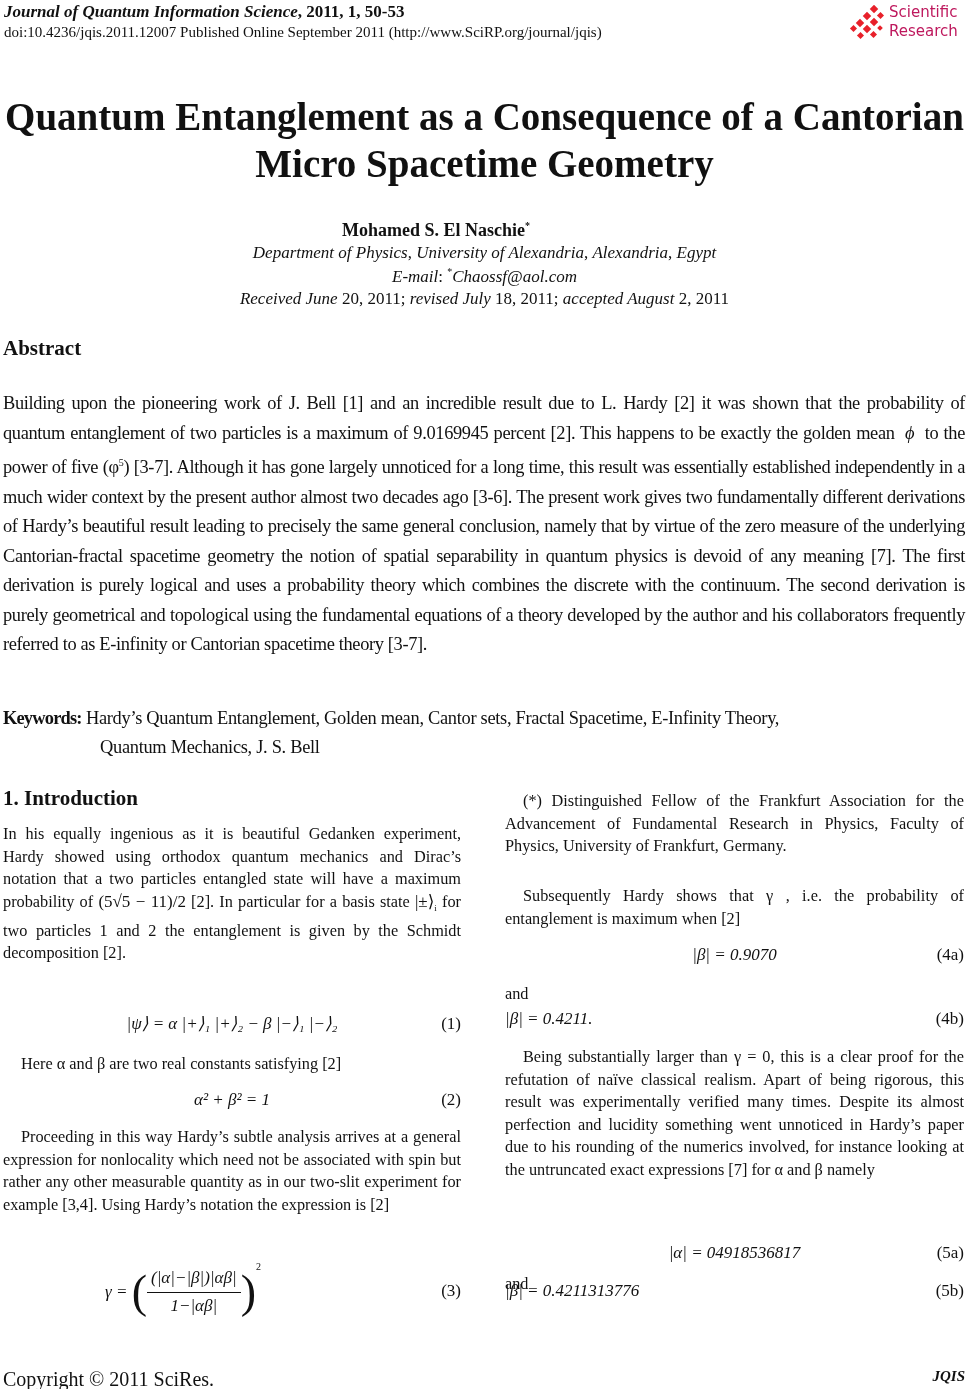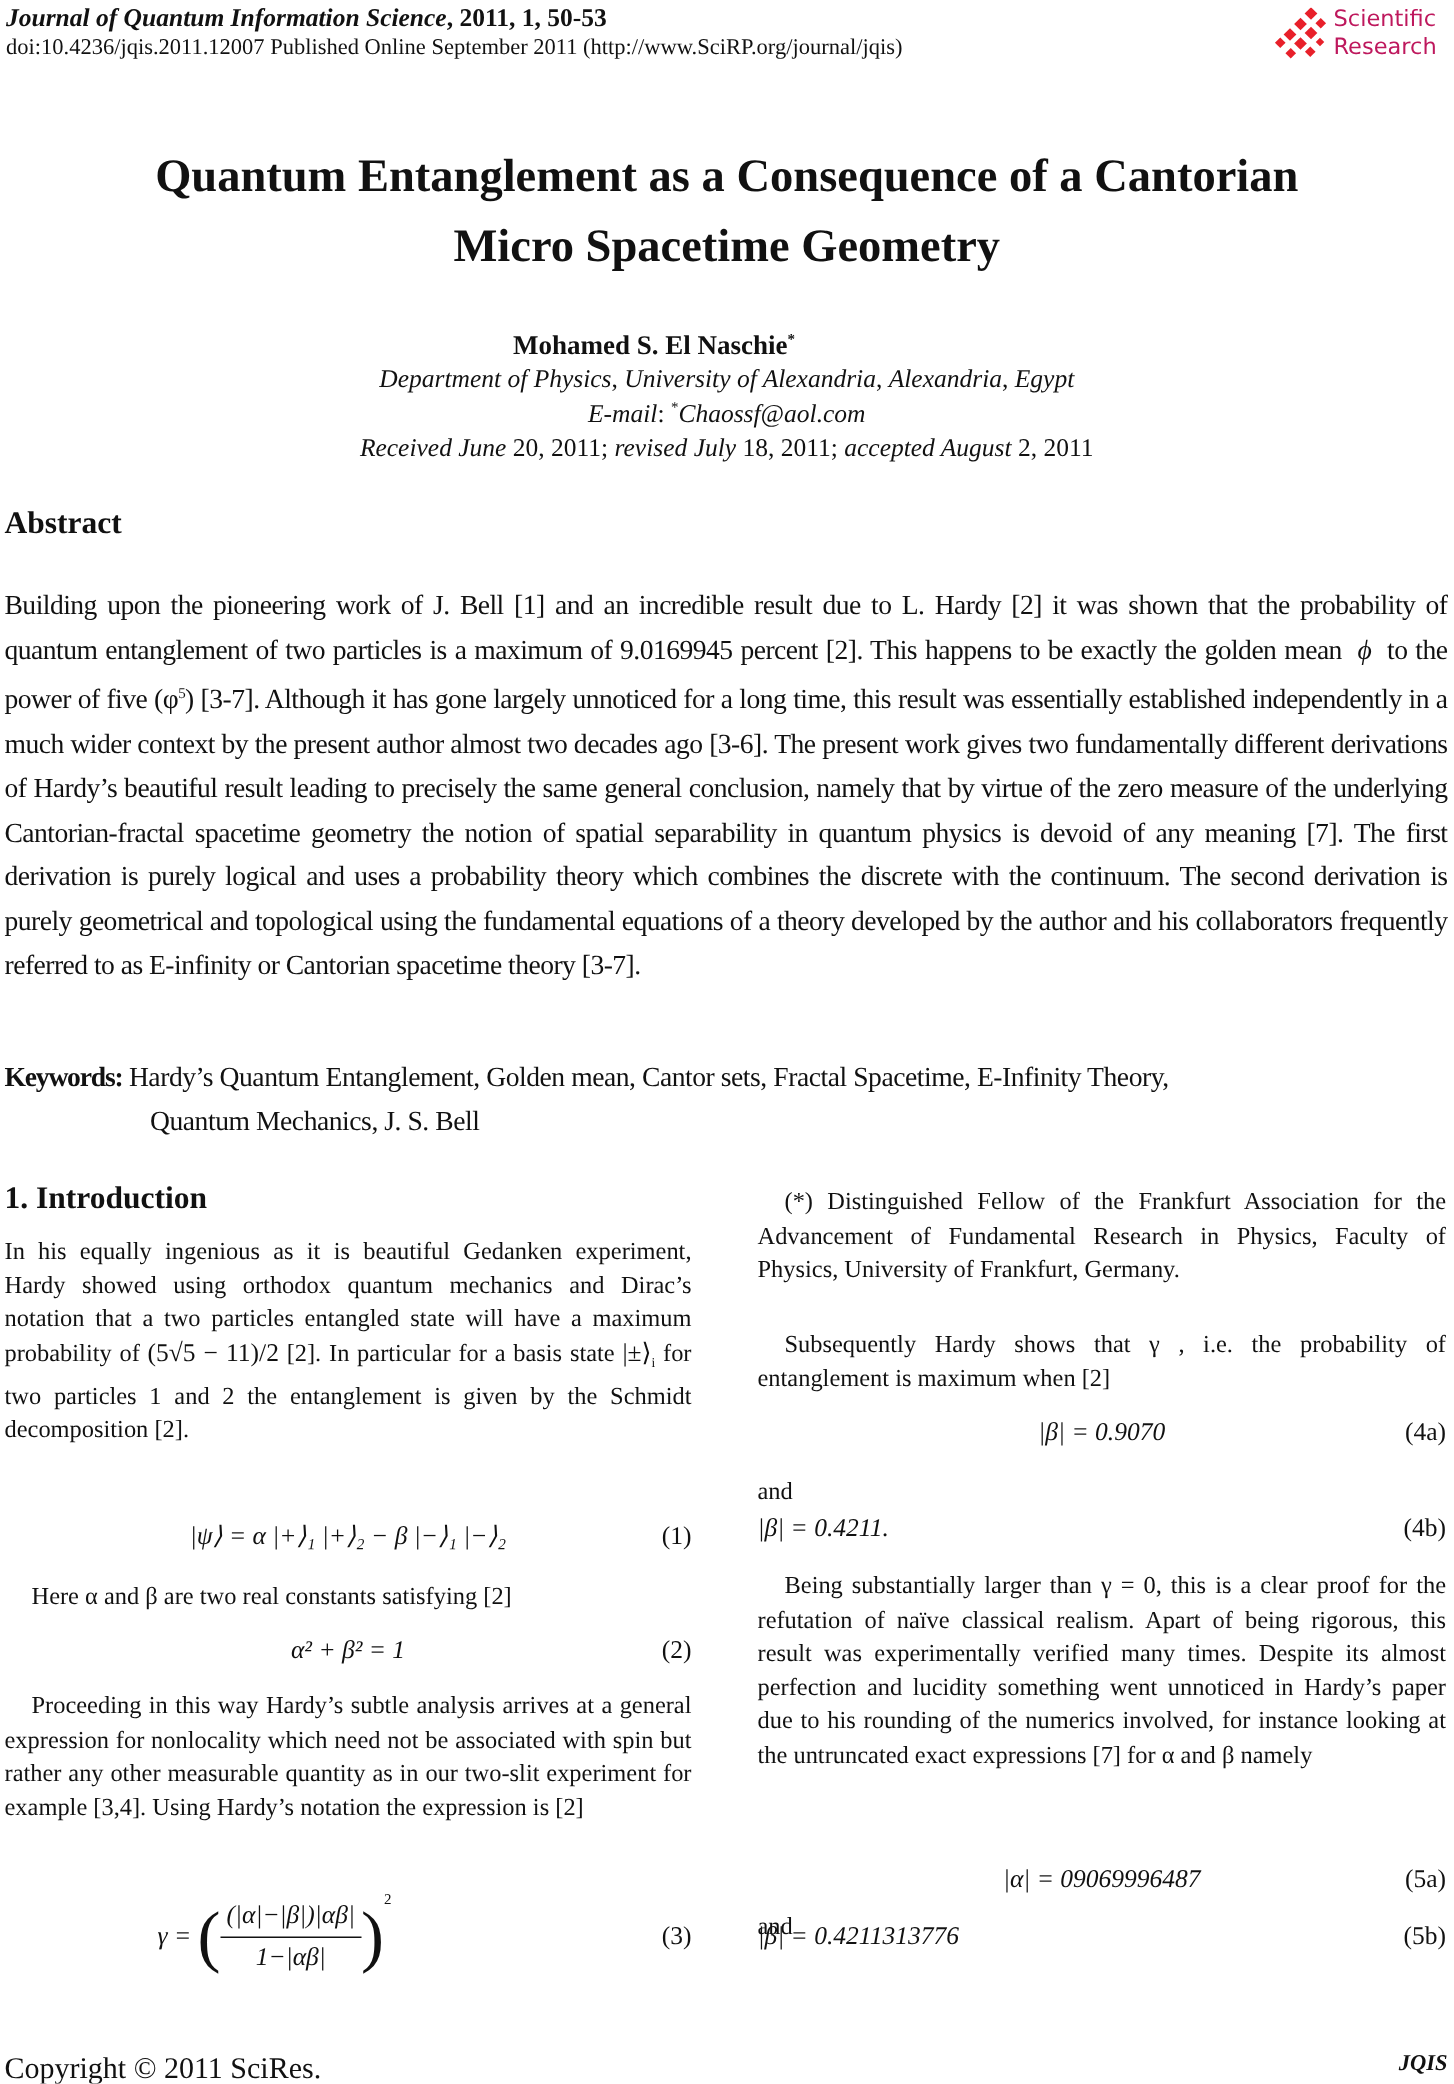--- a/index.html
+++ b/index.html
@@ -3,21 +3,21 @@
 <meta charset="utf-8">
 <style>
   html, body { margin: 0; padding: 0; background: #ffffff; }
   body { width: 969px; height: 1389px; position: relative; overflow: hidden; color: #111; font-family: "Liberation Serif", "DejaVu Serif", serif; }
   .abs { position: absolute; }
   .hdr-journal { left: 4px; top: 2px; font-size: 17px; font-style: italic; font-weight: bold; }
   .hdr-journal b { font-style: normal; }
   .hdr-doi { left: 4px; top: 24px; font-size: 15px; }
   .logo { left: 849px; top: 3px; width: 118px; height: 40px; }
   .logo-text { position: absolute; left: 40px; top: 0; font-family: "DejaVu Sans", sans-serif; font-size: 15px; line-height: 19px; color: #be185d; }
-  .title { left: 0; top: 93px; width: 969px; text-align: center; font-size: 31px; font-weight: bold; line-height: 47px; }
+  .title { left: 0; top: 93px; width: 969px; text-align: center; font-size: 39px; font-weight: bold; line-height: 47px; }
   .author { left: 0; top: 220px; width: 872px; text-align: center; font-size: 18px; font-weight: bold; }
   .author sup { font-size: 10px; }
   .aff { left: 0; width: 969px; text-align: center; font-size: 17px; font-style: italic; }
   .aff .up { font-style: normal; }
   .sec-abs { left: 3px; top: 336px; font-size: 21px; font-weight: bold; }
   .abstract { left: 3px; top: 389px; width: 962px; font-size: 18.4px; line-height: 29.5px; text-align: justify; letter-spacing: -0.35px; }
   .kw { left: 3px; top: 704px; width: 966px; font-size: 18.4px; line-height: 29px; letter-spacing: -0.3px; }
   .kw .lbl { font-weight: bold; letter-spacing: -0.8px; }
   .kw .l2 { padding-left: 97px; display: block; }
   .col { font-size: 16.3px; line-height: 22.6px; text-align: justify; }
@@ -133,21 +133,21 @@
 </div>
 <div class="abs col colR" style="top:983px;">and</div>
 <div class="abs col colR eq" style="top:1008px; text-align:left;">
   <span>|β| = 0.4211.</span>
   <span class="eqnum">(4b)</span>
 </div>
 
 <div class="abs col colR ind" style="top:1046px;">Being substantially larger than  γ  = 0, this is a clear proof for the refutation of naïve classical realism. Apart of being rigorous, this result was experimentally verified many times. Despite its almost perfection and lucidity something went unnoticed in Hardy’s paper due to his rounding of the numerics involved, for instance looking at the untruncated exact expressions [7] for  α  and  β  namely</div>
 
 <div class="abs col colR eq" style="top:1242px; text-align:center;">
-  <span>|α| = 09069996487</span>
+  <span>|α| = 04918536817</span>
   <span class="eqnum">(5a)</span>
 </div>
 <div class="abs col colR" style="top:1273px;">and</div>
 <div class="abs col colR eq" style="top:1280px; text-align:left;">
   <span>|β| = 0.4211313776</span>
   <span class="eqnum">(5b)</span>
 </div>
 
 <div class="abs footer-l">Copyright © 2011 SciRes.</div>
 <div class="abs footer-r">JQIS</div>

